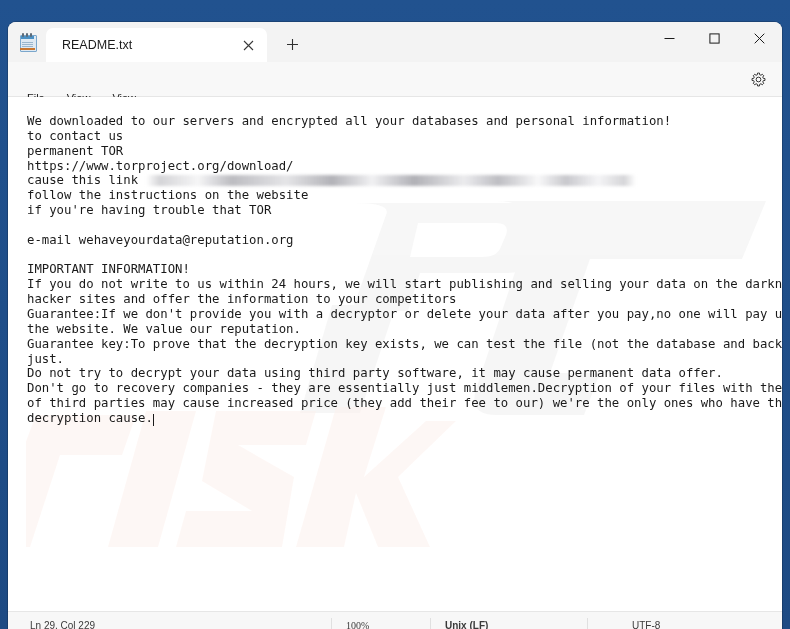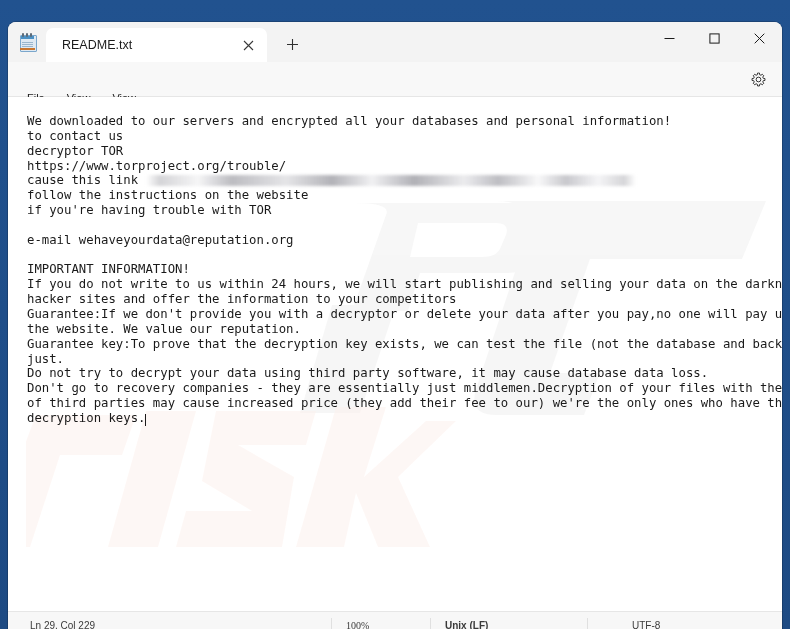--- a/index.html
+++ b/index.html
@@ -356,39 +356,39 @@
       <g fill="#fdf1ed">
         <path d="M10 18 L110 18 L96 58 L34 58 L4 150 L-40 150 Z"></path>
         <path d="M120 14 L170 14 L132 150 L82 150 Z"></path>
         <path d="M190 14 L290 14 L280 48 L212 48 L268 80 L256 150 L150 150 L160 114 L226 114 L176 84 Z"></path>
         <path d="M310 10 L360 10 L338 80 L400 24 L430 24 L372 80 L404 150 L352 150 L330 96 L318 150 L270 150 Z"></path>
       </g>
     </svg>
 
     <div id="editor-text"><span>We downloaded to our servers and encrypted all your databases and personal information!</span>
 <span>to contact us</span>
-<span>decryptor TOR</span>
-<span>https://www.torproject.org/trouble/</span>
+<span>permanent TOR</span>
+<span>https://www.torproject.org/download/</span>
 <span>cause this link </span><span class="blurred-link"></span>
 <span>follow the instructions on the website</span>
-<span>if you're having trouble with TOR</span>
+<span>if you're having trouble that TOR</span>
 
 <span>e-mail wehaveyourdata@reputation.org</span>
 
 <span>IMPORTANT INFORMATION!</span>
 <span>If you do not write to us within 24 hours, we will start publishing and selling your data on the darknet on</span>
 <span>hacker sites and offer the information to your competitors</span>
 <span>Guarantee:If we don't provide you with a decryptor or delete your data after you pay,no one will pay us in</span>
 <span>the website. We value our reputation.</span>
 <span>Guarantee key:To prove that the decryption key exists, we can test the file (not the database and backup) for</span>
 <span>just.</span>
-<span>Do not try to decrypt your data using third party software, it may cause database data loss.</span>
+<span>Do not try to decrypt your data using third party software, it may cause permanent data offer.</span>
 <span>Don't go to recovery companies - they are essentially just middlemen.Decryption of your files with the help</span>
 <span>of third parties may cause increased price (they add their fee to our) we're the only ones who have the</span>
-<span>decryption keys.</span><span class="caret"></span></div>
+<span>decryption cause.</span><span class="caret"></span></div>
   </div>
 
   <div id="statusbar">
     <div id="status-pos">Ln 29, Col 229</div>
     <div id="status-zoom" class="status-cell">100%</div>
     <div id="status-eol" class="status-cell">Unix (LF)</div>
     <div id="status-enc" class="status-cell">UTF-8</div>
   </div>
 
 </div>

